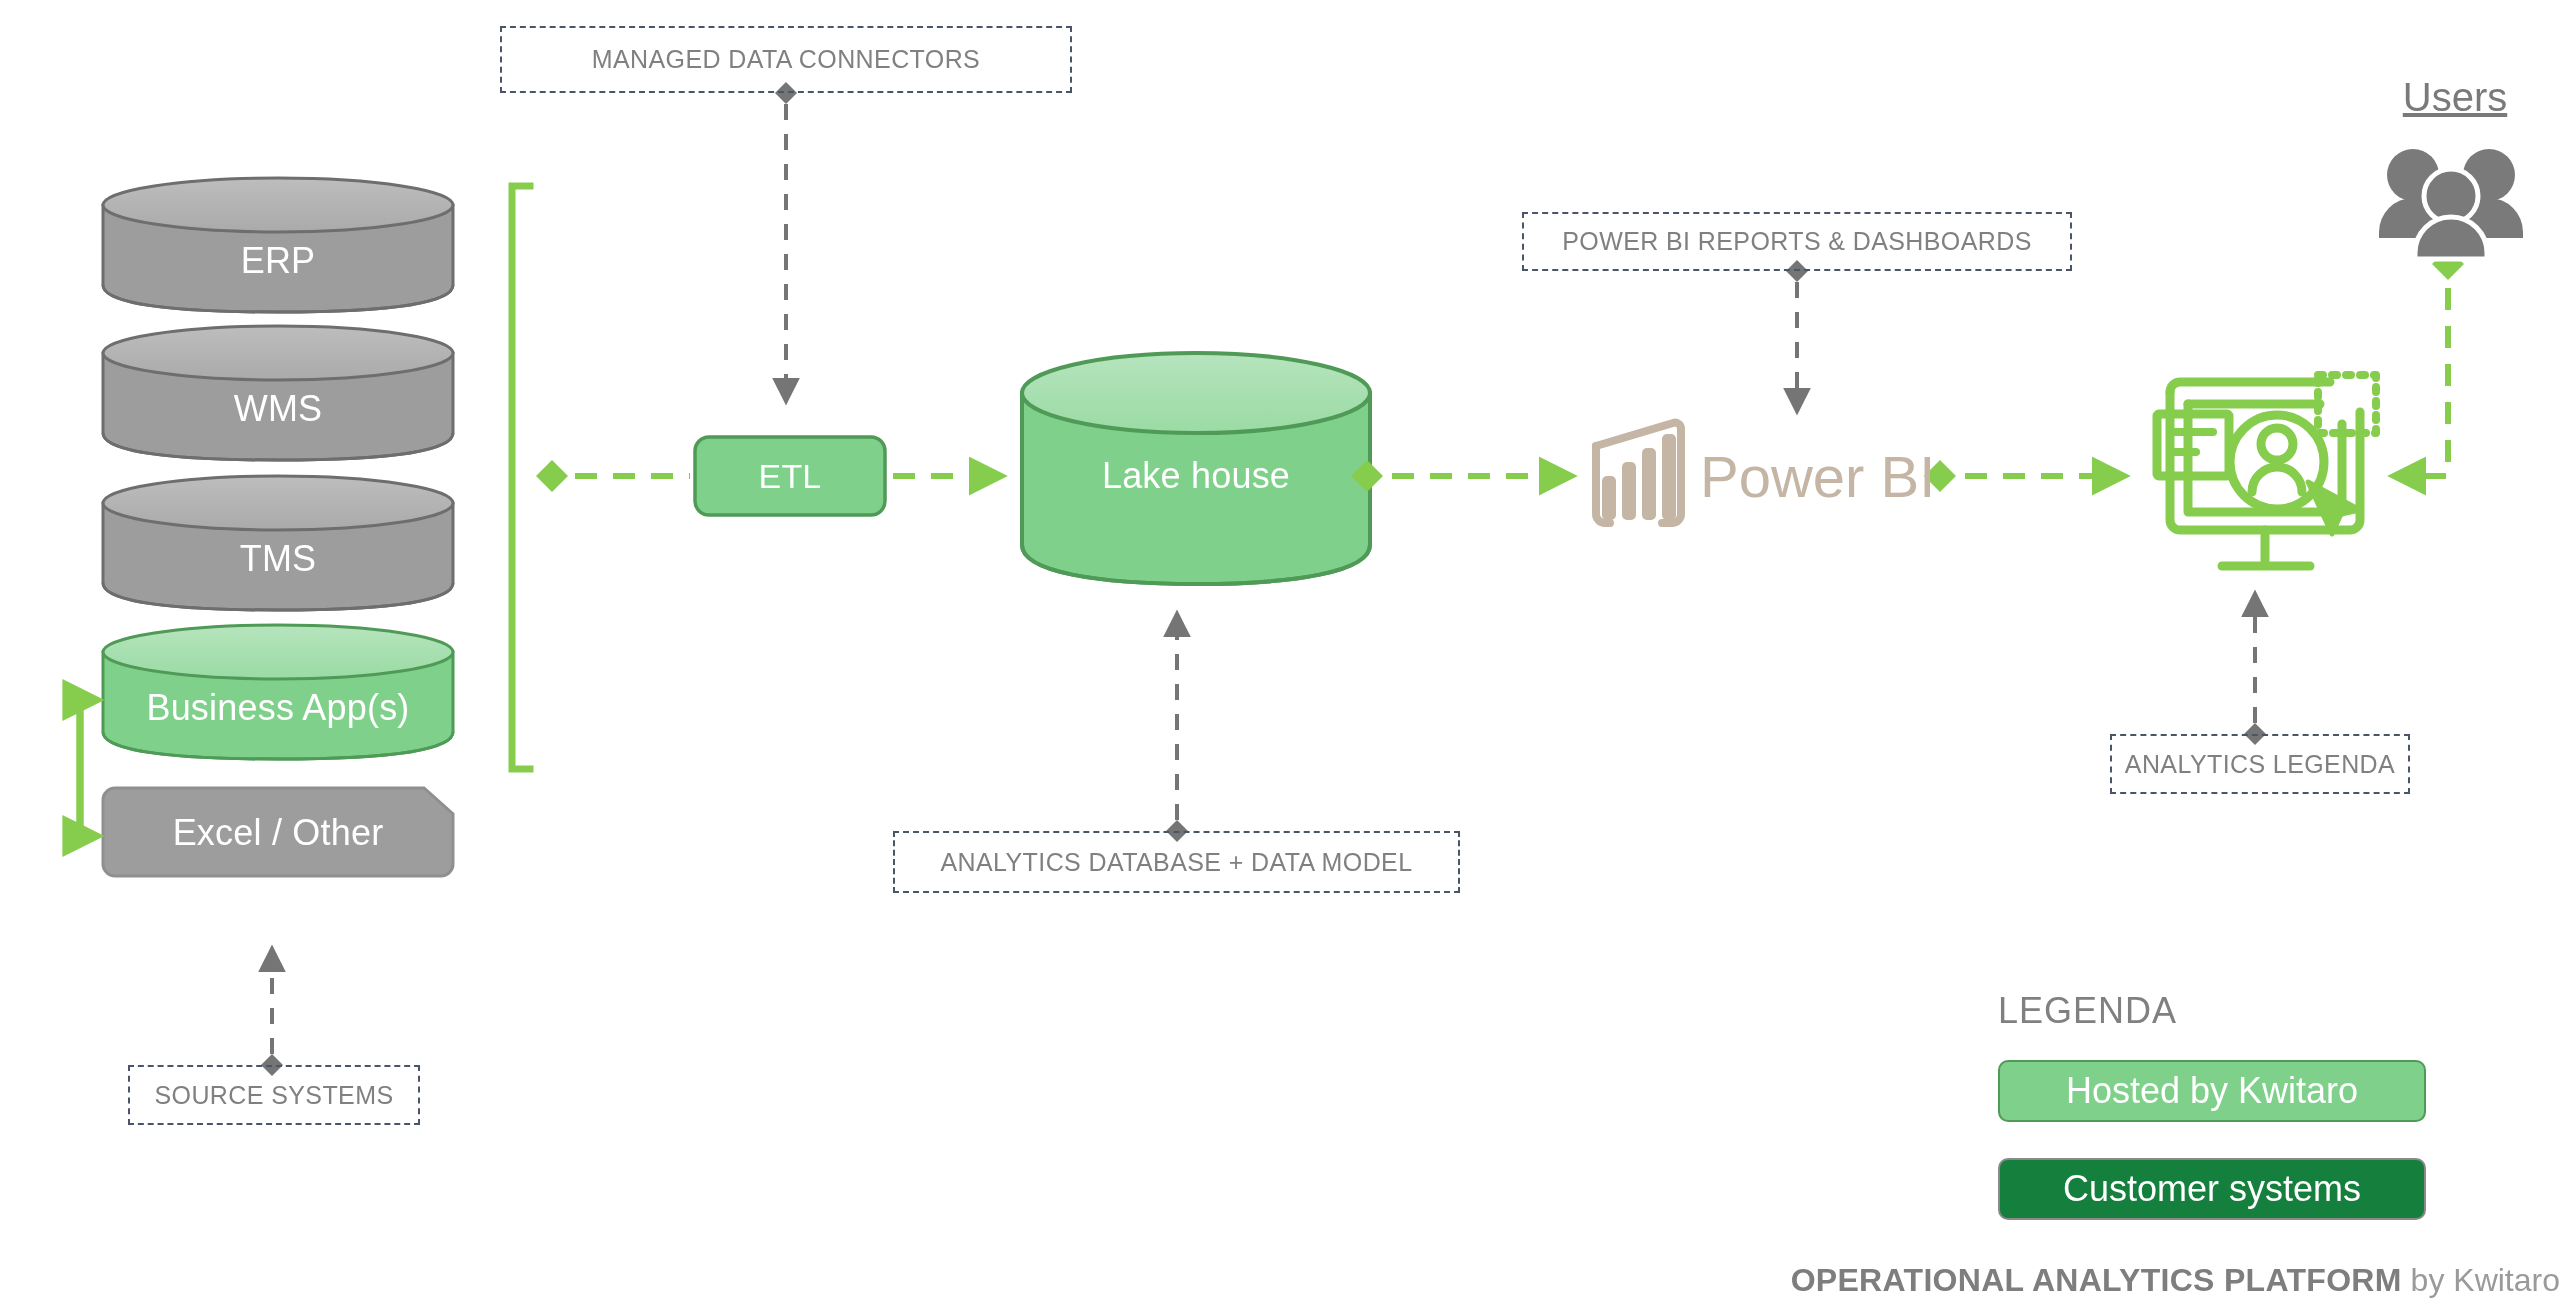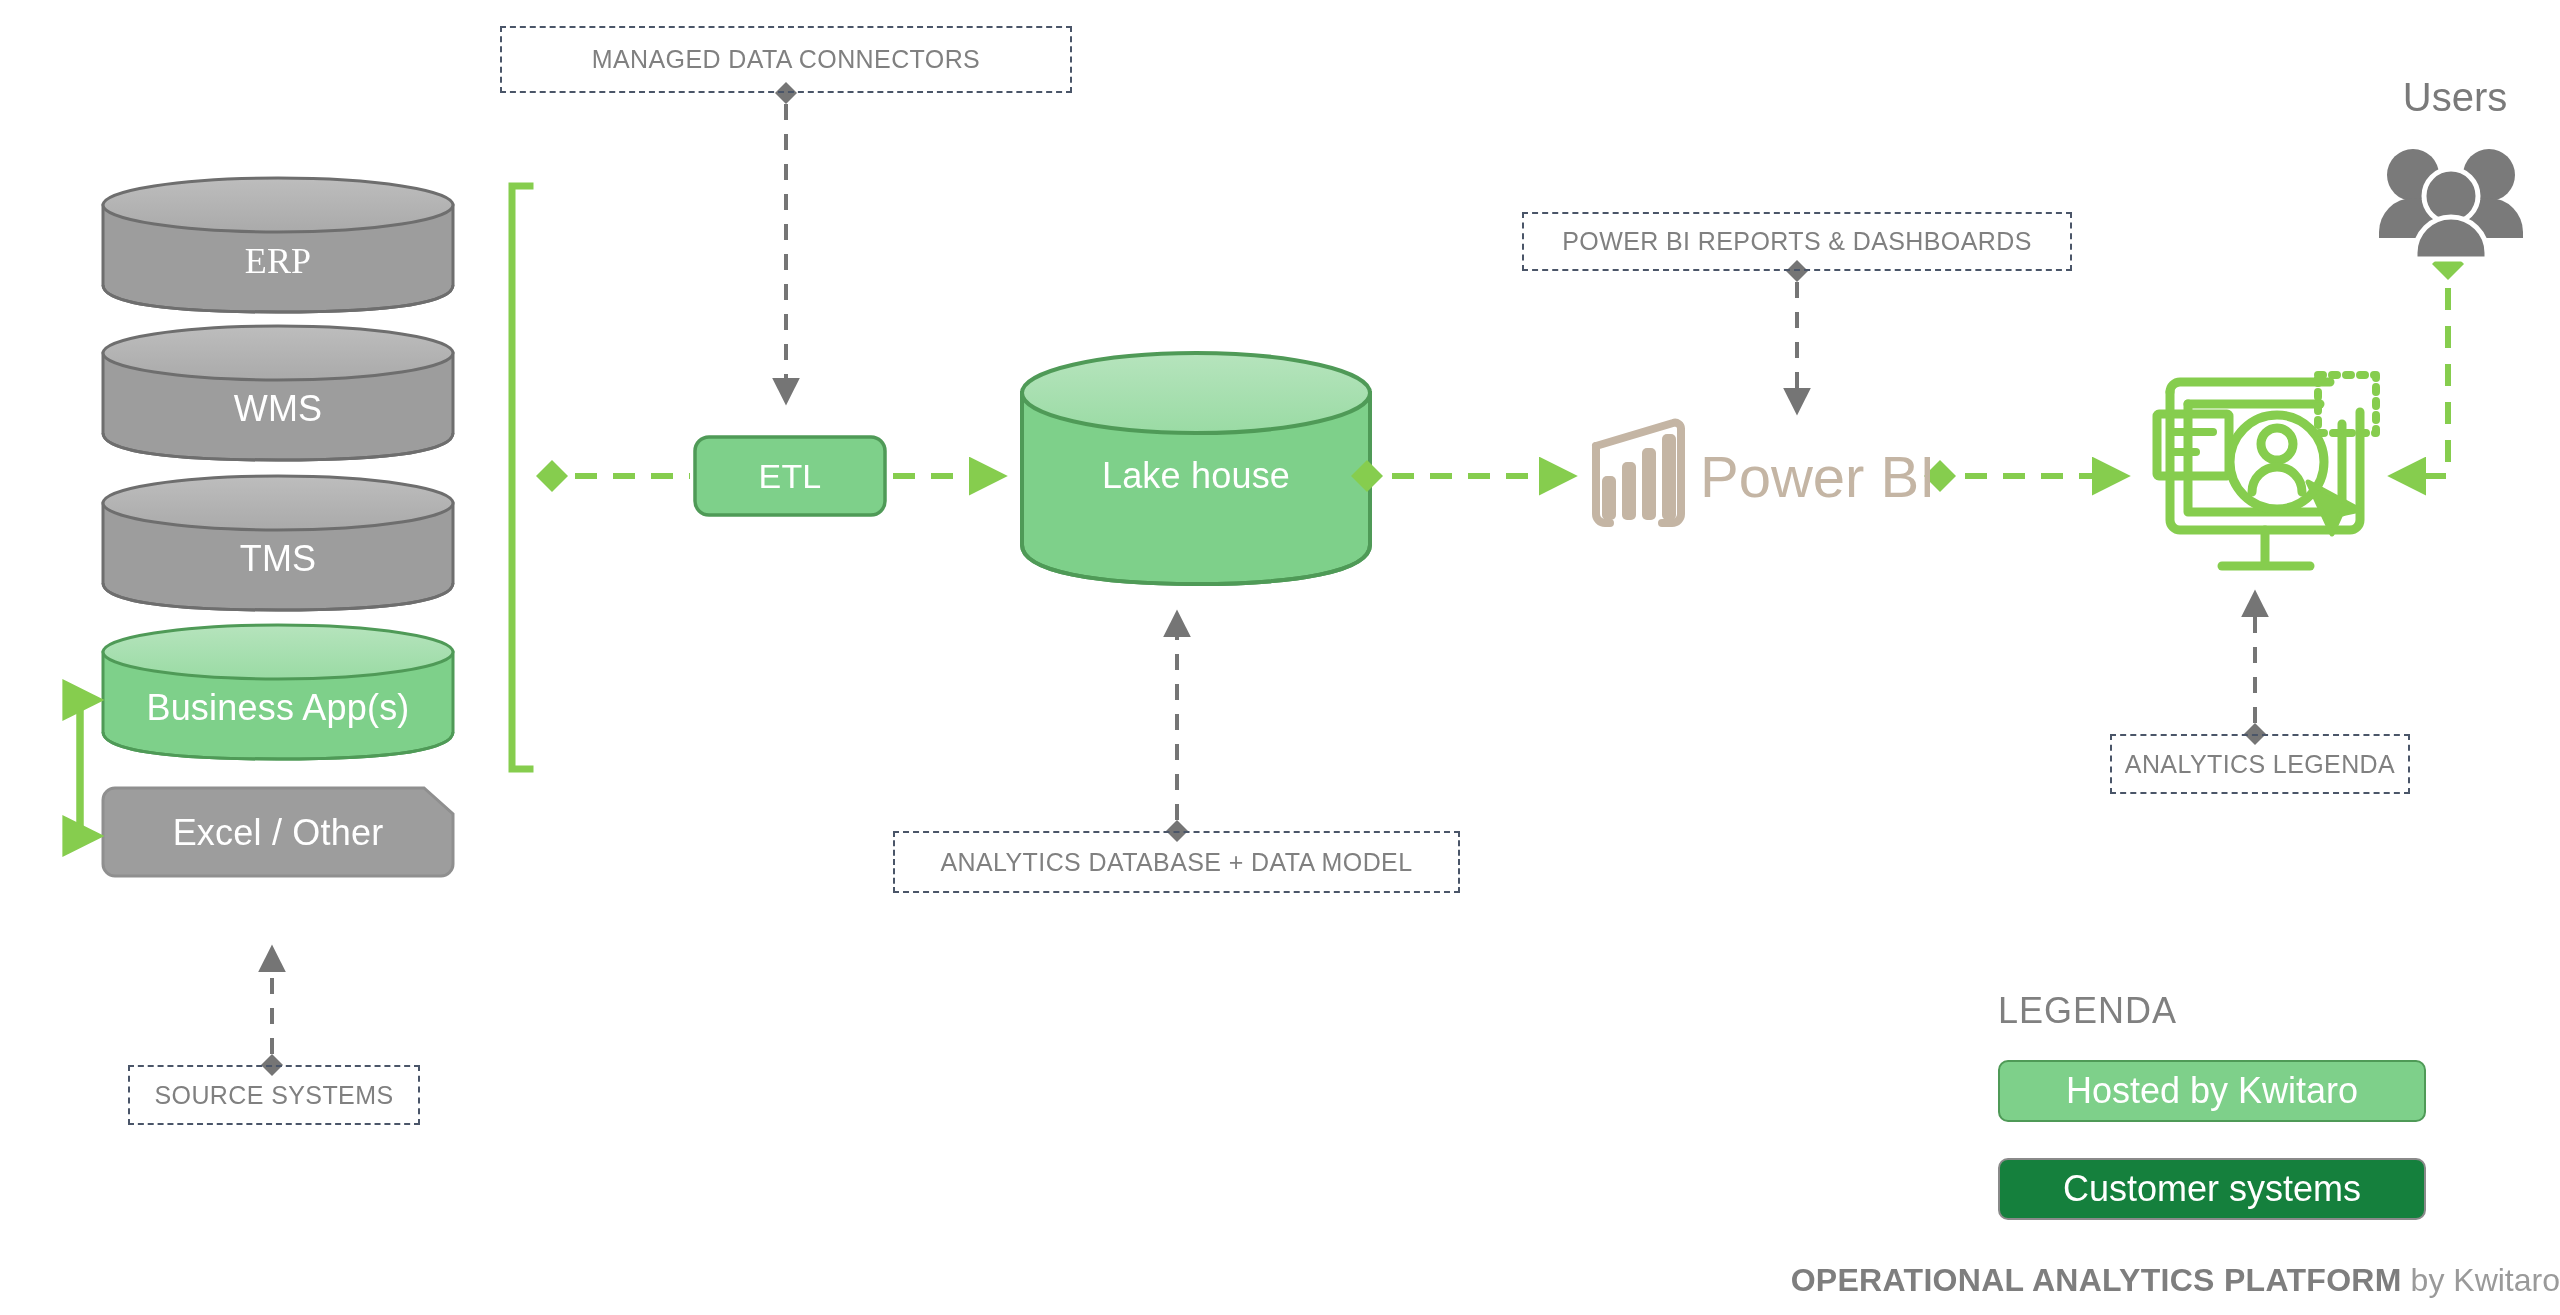--- a/index.html
+++ b/index.html
@@ -36,21 +36,21 @@
   .legend-chip{
     position:absolute;border-radius:10px;display:flex;align-items:center;justify-content:center;
     box-sizing:border-box;
   }
   .legend-chip span{color:#fff;font-size:36px;white-space:nowrap;}
   .chip-green{background:#7ed08a;border:2px solid #4f9a57;}
   .chip-gray{background:#15803d;border:2px solid #8a8a8a;}
 
   
   .users-label{
-    position:absolute;color:#7a7a7a;font-size:40px;white-space:nowrap;
+    position:absolute;color:#7a7a7a;font-size:40px;white-space:nowrap;text-decoration:underline;
   }
 
   
   .pbi-word{
     position:absolute;color:#c4b5a4;font-size:58px;font-weight:400;
     white-space:nowrap;letter-spacing:0px;
   }
 
   
   .footer{
@@ -195,21 +195,21 @@
     <polygon points="1177,820 1188,831 1177,842 1166,831" fill="#757575"></polygon>
     <path d="M1177,820 L1177,615" stroke="#757575" stroke-width="4" fill="none" stroke-dasharray="16 14" marker-end="url(#grayArrow)"></path>
 
     <polygon points="2255,723 2266,734 2255,745 2244,734" fill="#757575"></polygon>
     <path d="M2255,723 L2255,595" stroke="#757575" stroke-width="4" fill="none" stroke-dasharray="16 14" marker-end="url(#grayArrow)"></path>
 
     <polygon points="272,1054 283,1065 272,1076 261,1065" fill="#757575"></polygon>
     <path d="M272,1054 L272,950" stroke="#757575" stroke-width="4" fill="none" stroke-dasharray="16 14" marker-end="url(#grayArrow)"></path>
   </svg>
 
-  <div class="node-text" style="left:103px;top:240px;width:350px;font-family:Liberation Serif, serif;">ERP</div>
+  <div class="node-text" style="left:103px;top:240px;width:350px;">ERP</div>
   <div class="node-text" style="left:103px;top:388px;width:350px;">WMS</div>
   <div class="node-text" style="left:103px;top:538px;width:350px;">TMS</div>
   <div class="node-text" style="left:93px;top:687px;width:370px;">Business App(s)</div>
   <div class="node-text" style="left:103px;top:812px;width:350px;">Excel / Other</div>
 
   <div class="node-text small" style="left:695px;top:457px;width:190px;">ETL</div>
   <div class="node-text" style="left:1022px;top:455px;width:348px;">Lake house</div>
 
   <div class="pbi-word" style="left:1700px;top:443px;">Power BI</div>
 

